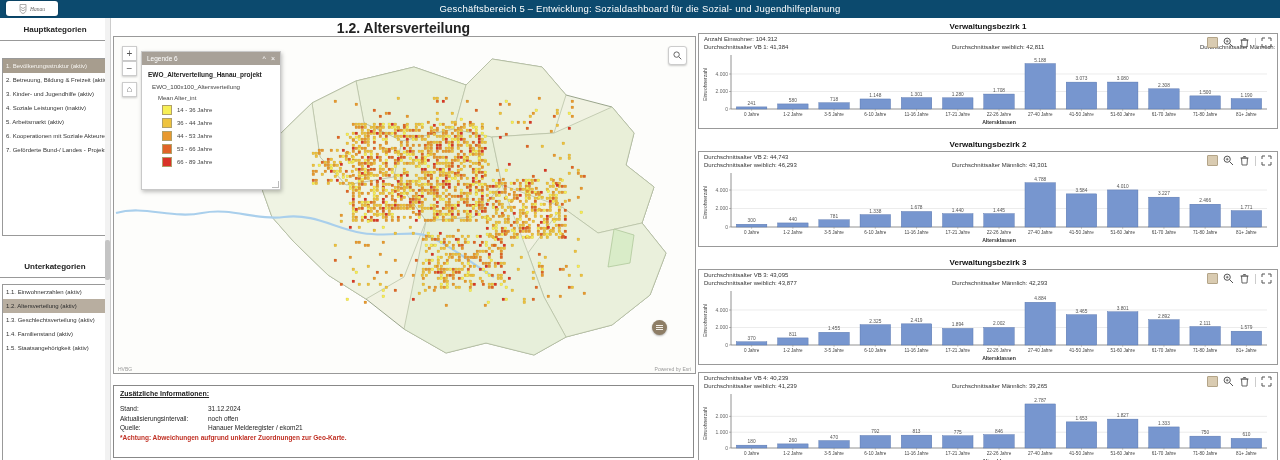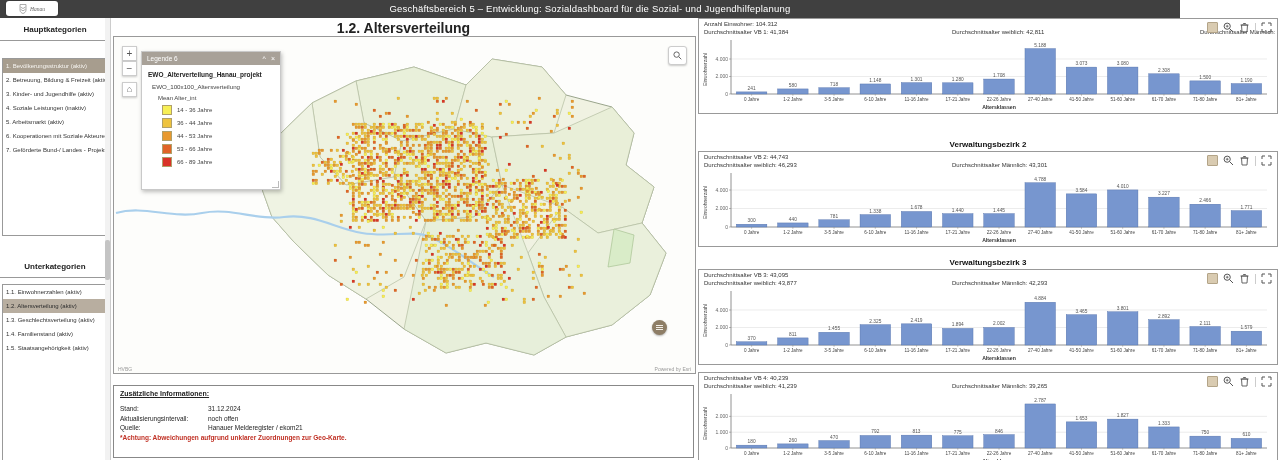--- a/index.html
+++ b/index.html
@@ -1,20 +1,20 @@
 <!DOCTYPE html>
 <html><head>
 <meta charset="utf-8">
 <style>
   html,body{margin:0;padding:0}
   body{width:1280px;height:460px;overflow:hidden;position:relative;background:#fff;
        font-family:"Liberation Sans",sans-serif;color:#222}
 
   
-  .header{position:absolute;top:0;left:0;width:1180px;height:18px;background:#404040}
+  .header{position:absolute;top:0;left:0;width:1280px;height:18px;background:#0c4a6e}
   .header-title{color:#fff;font-size:9.5px;text-align:center;line-height:18px;letter-spacing:.2px}
   .logo{position:absolute;left:6px;top:1px;width:52px;height:15px;background:#fff;border-radius:3px;
         box-shadow:0 0 2px rgba(0,0,0,.35);display:flex;align-items:center;justify-content:center;gap:3px;z-index:5}
   .logo-text{font-size:5.5px;font-style:italic;color:#666;font-family:"Liberation Serif",serif}
 
   
   .sidebar{position:absolute;top:18px;left:0;width:110px;height:442px;background:#fff;border-right:1px solid #ccc}
   .side-title{font-size:8px;font-weight:bold;text-align:center;padding:7px 8px 6px;border-bottom:1px solid #999}
   .list-box{border:1px solid #999;margin:16px 3px 0 2px;overflow:hidden;background:#fff}
   .list-box.main{height:176px;margin-top:17px}
@@ -1837,20 +1837,21 @@
       <div class="info-row">
         <span class="info-label">Quelle:</span>
         <span>Hanauer Melderegister / ekom21</span>
       </div>
     </div>
   <div class="info-warning">*Achtung: Abweichungen aufgrund unklarer Zuordnungen zur Geo-Karte.</div>
 </div>
 
 <div class="charts" id="charts">
     <div class="chart-block">
+      <div class="chart-title">Verwaltungsbezirk 1</div>
       <div class="chart-box">
         <div class="chart-stats">
           <div class="stats-row">
             <span>Anzahl Einwohner: 104.312</span>
           </div>
           <div class="stats-row">
             <span>Durchschnittsalter VB 1: 41,384</span>
             <span>Durchschnittsalter weiblich: 42,811</span>
             <span>Durchschnittsalter Männlich: 40,356</span>
           </div>

